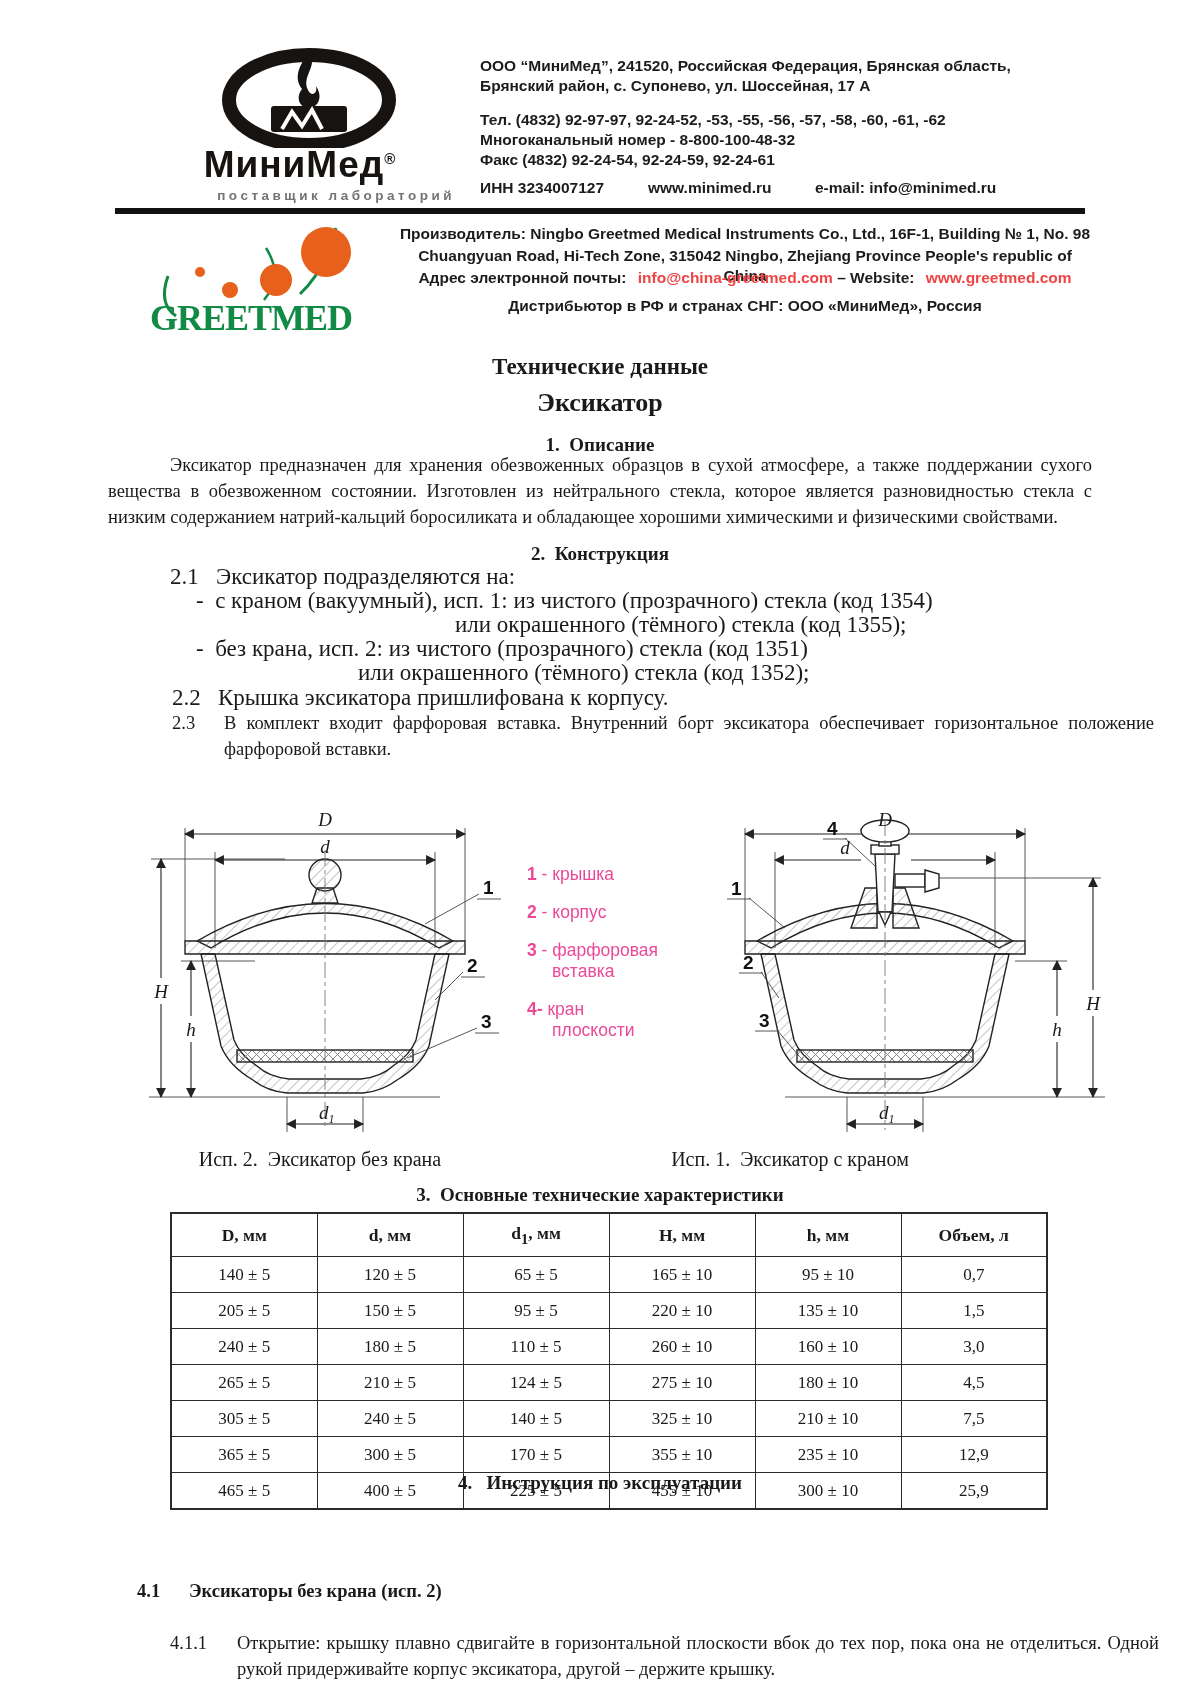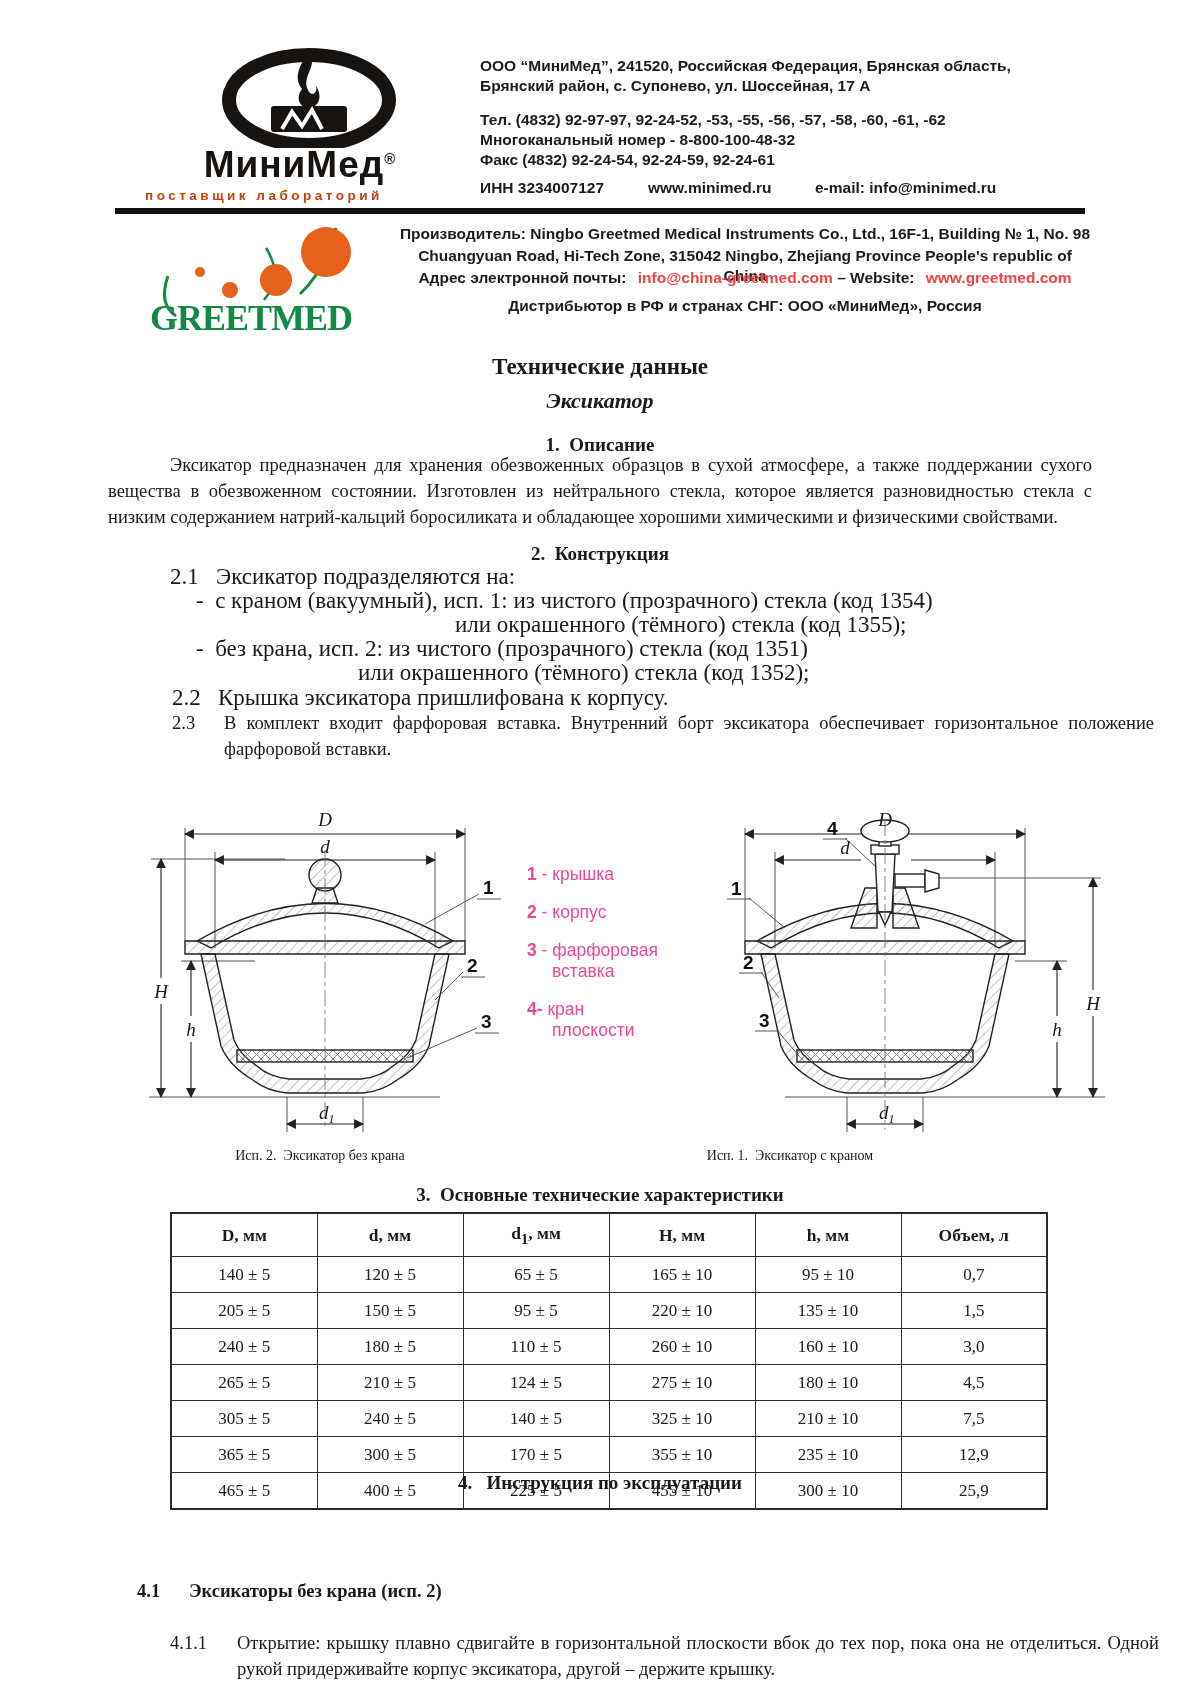--- a/index.html
+++ b/index.html
@@ -4,43 +4,43 @@
 <style>
   html,body{margin:0;padding:0;background:#e8e8e8;}
   #page{position:relative;width:1200px;height:1697px;margin:0 auto;background:#ffffff;
         font-family:"Liberation Serif", serif;color:#1a1a1a;overflow:hidden;}
   .abs{position:absolute;}
   .pre{white-space:pre-wrap;}
   
   .hdr-sans{font-family:"Liberation Sans", sans-serif;font-weight:bold;font-size:15.5px;line-height:20px;color:#1c1c1c;text-align:right;}
   .brand-name{font-family:"Liberation Sans", sans-serif;font-weight:bold;font-size:37px;letter-spacing:1px;color:#161310;text-align:center;}
   .brand-reg{font-size:15px;vertical-align:super;}
-  .brand-tagline{font-family:"Liberation Sans", sans-serif;font-weight:bold;font-size:13.5px;letter-spacing:3.5px;color:#c2410c;text-align:left;}
+  .brand-tagline{font-family:"Liberation Sans", sans-serif;font-weight:bold;font-size:13.5px;letter-spacing:3.5px;color:#737373;text-align:right;}
   .black-bar{background:#111;height:6px;}
   .link{color:#ef4444;cursor:pointer;padding-left:7px;}
   .mfg-line{width:700px;text-align:center;}
   
   .h-center{width:1200px;text-align:center;font-weight:bold;}
   .t-main{font-size:23px;}
-  .t-product{font-size:22px;font-style:italic;}
+  .t-product{font-size:26px;}
   .t-sec{font-size:19px;}
   .body-text{font-size:18.5px;line-height:26px;text-align:justify;}
   .line{font-size:23px;line-height:24px;}
   .hang{position:relative;font-size:18.5px;line-height:26px;text-align:justify;}
   .hang .num{position:absolute;left:0;top:0;}
   .hang.b41 .num{font-weight:bold;}
   
   svg text{font-family:"Liberation Serif", serif;}
   .dim{font-style:italic;font-size:19px;fill:#1a1a1a;}
   .part-num{font-family:"Liberation Sans", sans-serif;font-weight:bold;font-size:19px;fill:#111;}
   .legend{font-family:"Liberation Sans", sans-serif;font-size:17.5px;line-height:21px;color:#ec4899;}
   .lg-item{margin-bottom:17px;}
   .lg-num{font-weight:bold;}
   .lg-sub{display:block;padding-left:25px;}
-  .caption{font-size:14px;text-align:center;}
+  .caption{font-size:20px;text-align:center;}
   
   table.specs{border-collapse:collapse;width:878px;border:2.5px solid #2b2b2b;}
   table.specs th{border:1.6px solid #2b2b2b;font-size:17.5px;font-weight:bold;height:40px;text-align:center;}
   table.specs td{border:1.6px solid #2b2b2b;font-size:17px;height:33px;text-align:center;}
 </style>
 </head>
 <body>
 
 <div id="page">
 

